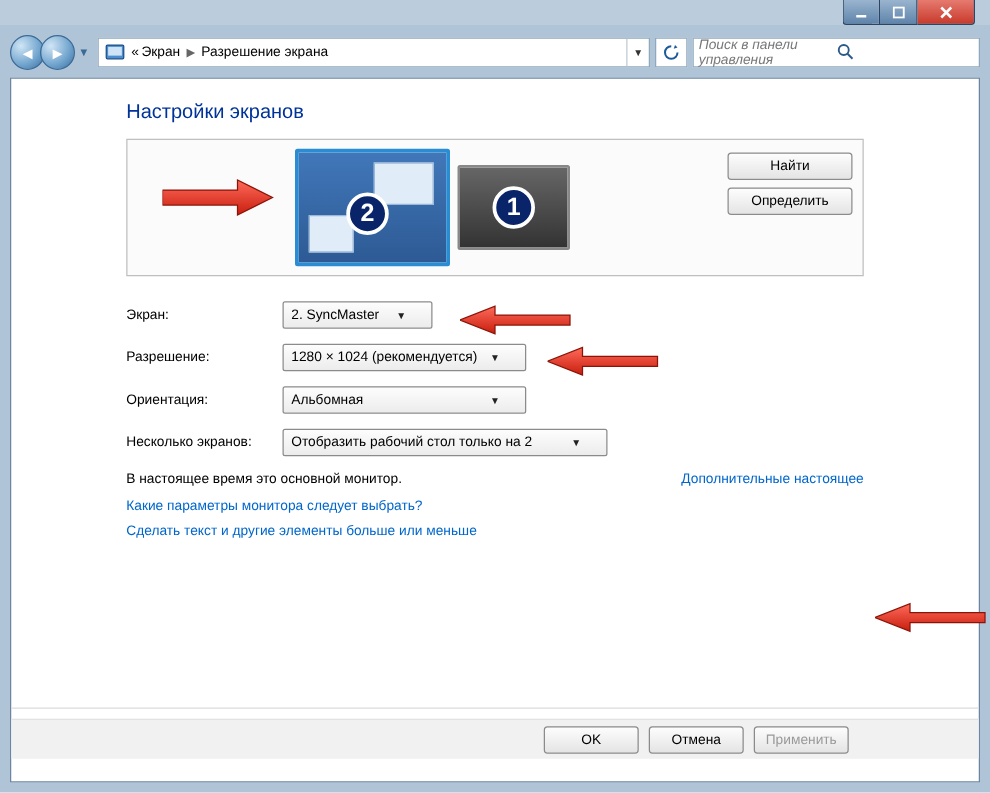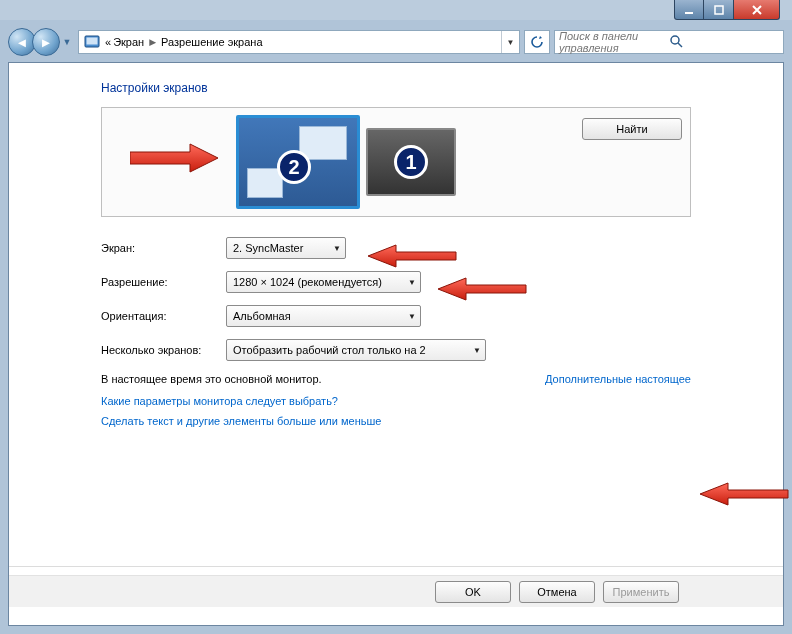--- a/index.html
+++ b/index.html
@@ -25,37 +25,37 @@
   .addr-sep { color:#666; font-size:9px; padding:0 3px;}
   .addr-drop { width:18px; border-left:1px solid #c0cad4; height:100%; display:flex; align-items:center; justify-content:center; color:#333; font-size:8px;}
   .refresh-box { width:26px; height:24px; background:#fff; border:1px solid #8fa8bd; display:flex; align-items:center; justify-content:center; color:#1a3e6b; font-size:12px;}
   .search-box { width:230px; height:24px; background:#ffffff; border:1px solid #8fa8bd; display:flex; align-items:center; padding:0 4px;}
   .search-box span { color:#777; font-style:italic; flex:1;}
   .search-icon { color:#2b5a8a; }
 
   .panel { position:absolute; top:62px; left:8px; right:8px; bottom:8px; background:#fff; border:1px solid #6c86a1; padding:18px 0 0 0; overflow:hidden;}
   .content { margin:0 auto; width:590px; }
 
-  h1 { color:#003399; font-size:12px; font-weight:normal; margin-bottom:12px; }
+  h1 { color:#003399; font-size:16px; font-weight:normal; margin-bottom:12px; }
 
   .monitor-area { border:1px solid #bfbfbf; background:#fbfbfb; height:110px; display:flex; align-items:flex-start; padding:8px; position:relative; margin-bottom:20px;}
   .monitors { flex:1; display:flex; align-items:center; justify-content:center; gap:6px; height:100%;}
   .mon { position:relative; border:2px solid #888; background:linear-gradient(#666,#333); display:flex; align-items:center; justify-content:center; border-radius:2px;}
   .mon.sel { border:3px solid #2a8dd4; }
   .mon .num { width:34px; height:34px; border-radius:50%; background:#0a246a; border:3px solid #fff; color:#fff; font-size:20px; font-weight:bold; display:flex; align-items:center; justify-content:center;}
   .mon2 { width:124px; height:94px; background:linear-gradient(#4177b9,#2d5a94);}
   .mon2 .deco { position:absolute; background:#e0ecf8; border:1px solid #9bb8d8;}
   .mon1 { width:90px; height:68px; }
   .side-btns { width:100px; display:flex; flex-direction:column; gap:6px; padding-top:2px;}
   .w7btn { height:22px; border:1px solid #8b8b8b; background:linear-gradient(#fdfdfd,#e4e4e4); border-radius:3px; display:flex; align-items:center; justify-content:center; cursor:default;}
   .w7btn.disabled{ color:#9a9a9a; }
 
   .form-row { display:flex; align-items:center; margin-bottom:12px; }
   .form-row .lbl { width:125px; }
-  .combo { height:22px; border:1px solid #8b8b8b; background:linear-gradient(#fdfdfd,#ececec); border-radius:2px; display:flex; align-items:center; padding:0 4px 0 6px; }
+  .combo { height:22px; border:1px solid #8b8b8b; background:linear-gradient(#fdfdfd,#ececec); border-radius:2px; display:flex; align-items:center; padding:0 20px 0 6px; }
   .combo .ctext{ flex:1; white-space:nowrap; overflow:hidden;}
   .combo .carrow{ font-size:8px; color:#222; padding-left:6px;}
 
   .note { margin:12px 0 10px; display:flex; justify-content:space-between; align-items:center;}
   .link { color:#0066cc; cursor:pointer; }
   .links-block .link{ display:block; margin-bottom:8px; }
 
   .divider { position:absolute; left:0; right:0; bottom:58px; border-top:1px solid #dcdcdc;}
   .footer { position:absolute; left:0; right:0; bottom:18px; height:32px; background:#f1f1f1; border-top:1px solid #e2e2e2; display:flex; align-items:center; justify-content:flex-end; padding-right:104px; gap:8px;}
   .footer .w7btn{ width:76px; }
@@ -134,20 +134,21 @@
           <div class="deco" style="top:8px; right:10px; width:48px; height:34px;"></div>
           <div class="deco" style="bottom:8px; left:8px; width:36px; height:30px;"></div>
           <div class="num" style="position:absolute; left:38px; top:32px;">2</div>
         </div>
         <div class="mon mon1">
           <div class="num">1</div>
         </div>
       </div>
       <div class="side-btns">
         <div class="w7btn">Найти</div>
+        <div class="w7btn">Определить</div>
       </div>
     </div>
 
     <div class="form-row">
       <div class="lbl">Экран:</div>
       <div class="combo" style="width:120px;">
         <span class="ctext">2. SyncMaster</span>
           <span class="carrow">▼</span>
       </div>
     </div>

